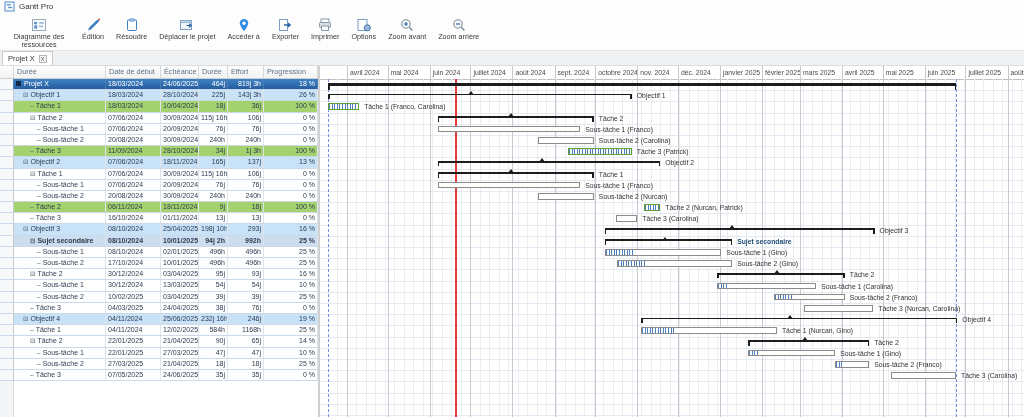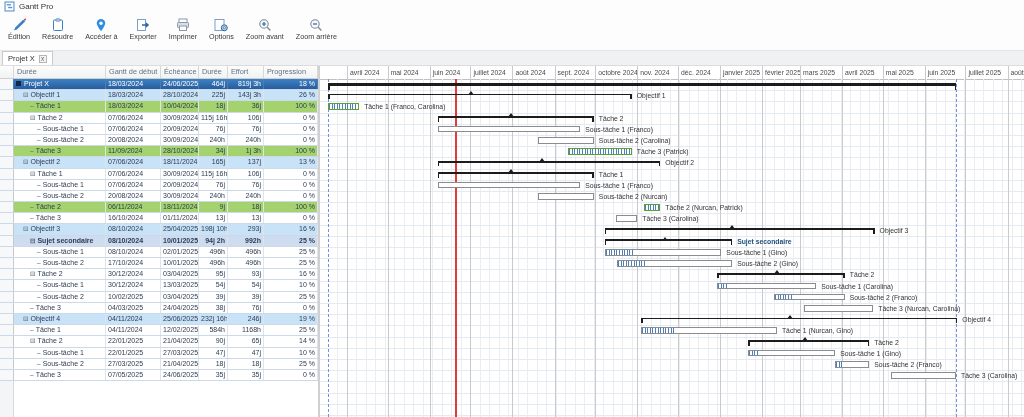--- a/index.html
+++ b/index.html
@@ -78,34 +78,56 @@
           <rect x="6" y="8.5" width="6" height="2" fill="#5b93cf"></rect>
         </svg>
     </span>
     <span class="wtitle">Gantt Pro</span>
   </div>
 
   <div id="toolbar">
       <div class="tb-item">
         <div class="tb-icon">
           <svg width="16" height="16" viewBox="0 0 16 16">
+            <rect x="1.5" y="2.5" width="13" height="11" fill="#fdfdfd" stroke="#98aabb"></rect>
+            <circle cx="4.6" cy="6" r="1.6" fill="#5b93cf"></circle>
+            <rect x="3.2" y="8.3" width="3" height="3.4" fill="#5b93cf"></rect>
+            <rect x="8" y="5" width="5" height="1.8" fill="#9fc0e2"></rect>
+            <rect x="8" y="8.5" width="4" height="1.8" fill="#9fc0e2"></rect>
+          </svg>
+        </div>
+        <div class="tb-label">Diagramme des ressources</div>
+      </div>
+      <div class="tb-item">
+        <div class="tb-icon">
+          <svg width="16" height="16" viewBox="0 0 16 16">
             <path d="M3 13.4 L4.2 10.6 L11.6 3.2 Q12.9 2.2 13.7 3.2 Q14.5 4.2 13.3 5.3 L5.9 12.6 Z" fill="#3f7fc4"></path>
             <circle cx="14.1" cy="2.4" r="1" fill="#d0452f"></circle>
           </svg>
         </div>
         <div class="tb-label">Édition</div>
       </div>
       <div class="tb-item">
         <div class="tb-icon">
           <svg width="16" height="16" viewBox="0 0 16 16">
             <rect x="3.5" y="3" width="9" height="10.5" rx="1" fill="#fff" stroke="#3f7fc4"></rect>
             <rect x="6" y="1.8" width="4" height="2.4" rx="0.6" fill="#bcd3ea" stroke="#3f7fc4" stroke-width="0.7"></rect>
           </svg>
         </div>
         <div class="tb-label">Résoudre</div>
+      </div>
+      <div class="tb-item">
+        <div class="tb-icon">
+          <svg width="16" height="16" viewBox="0 0 16 16">
+            <rect x="1.5" y="3.5" width="11" height="9" fill="#eef4fa" stroke="#7d9ec7"></rect>
+            <rect x="1.5" y="3.5" width="11" height="2.2" fill="#bcd3ea" stroke="#7d9ec7" stroke-width="0.6"></rect>
+            <path d="M7.5 8.5 h4.5 m-2 -1.8 l2.2 1.8 l-2.2 1.8" stroke="#2f65a8" stroke-width="1.2" fill="none"></path>
+          </svg>
+        </div>
+        <div class="tb-label">Déplacer le projet</div>
       </div>
       <div class="tb-item">
         <div class="tb-icon">
           <svg width="16" height="16" viewBox="0 0 16 16">
             <path d="M8 14.2 C8 14.2 3.8 8.8 3.8 6.2 A4.2 4.2 0 1 1 12.2 6.2 C12.2 8.8 8 14.2 8 14.2 Z" fill="#2f8de4"></path>
             <circle cx="8" cy="6.2" r="1.7" fill="#fff"></circle>
           </svg>
         </div>
         <div class="tb-label">Accéder à</div>
       </div>
@@ -166,21 +188,21 @@
       <span id="tab-close">x</span>
     </div>
   </div>
 
   <div id="main">
     <div id="table">
       <div id="gutterbg"></div>
       <div id="thead">
           <div class="th" style="width: 14px;"></div>
           <div class="th" style="width: 92px;">Durée</div>
-          <div class="th" style="width: 55px;">Gantt de début</div>
+          <div class="th" style="width: 55px;">Date de début</div>
           <div class="th" style="width: 38px;">Échéance</div>
           <div class="th" style="width: 29px;">Durée</div>
           <div class="th" style="width: 36px;">Effort</div>
           <div class="th" style="width: 54px;">Progression</div>
         </div>
       <div id="tbody">
           <div class="tr selected">
             <div class="td gut" style="width: 14px;"></div>
             <div class="td" style="width: 92px; padding-left: 2px;"><span class="sqmark"></span><span>Projet X</span></div>
             <div class="td " style="width: 55px;">18/03/2024</div>

